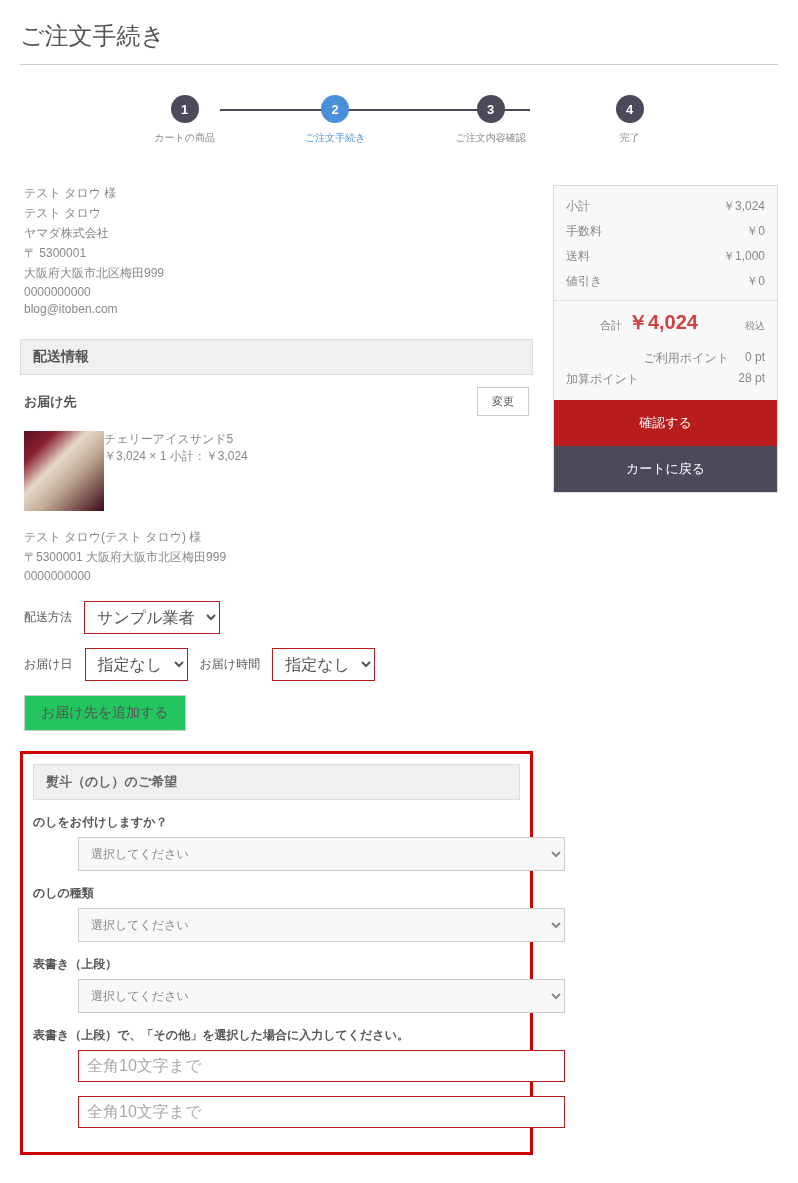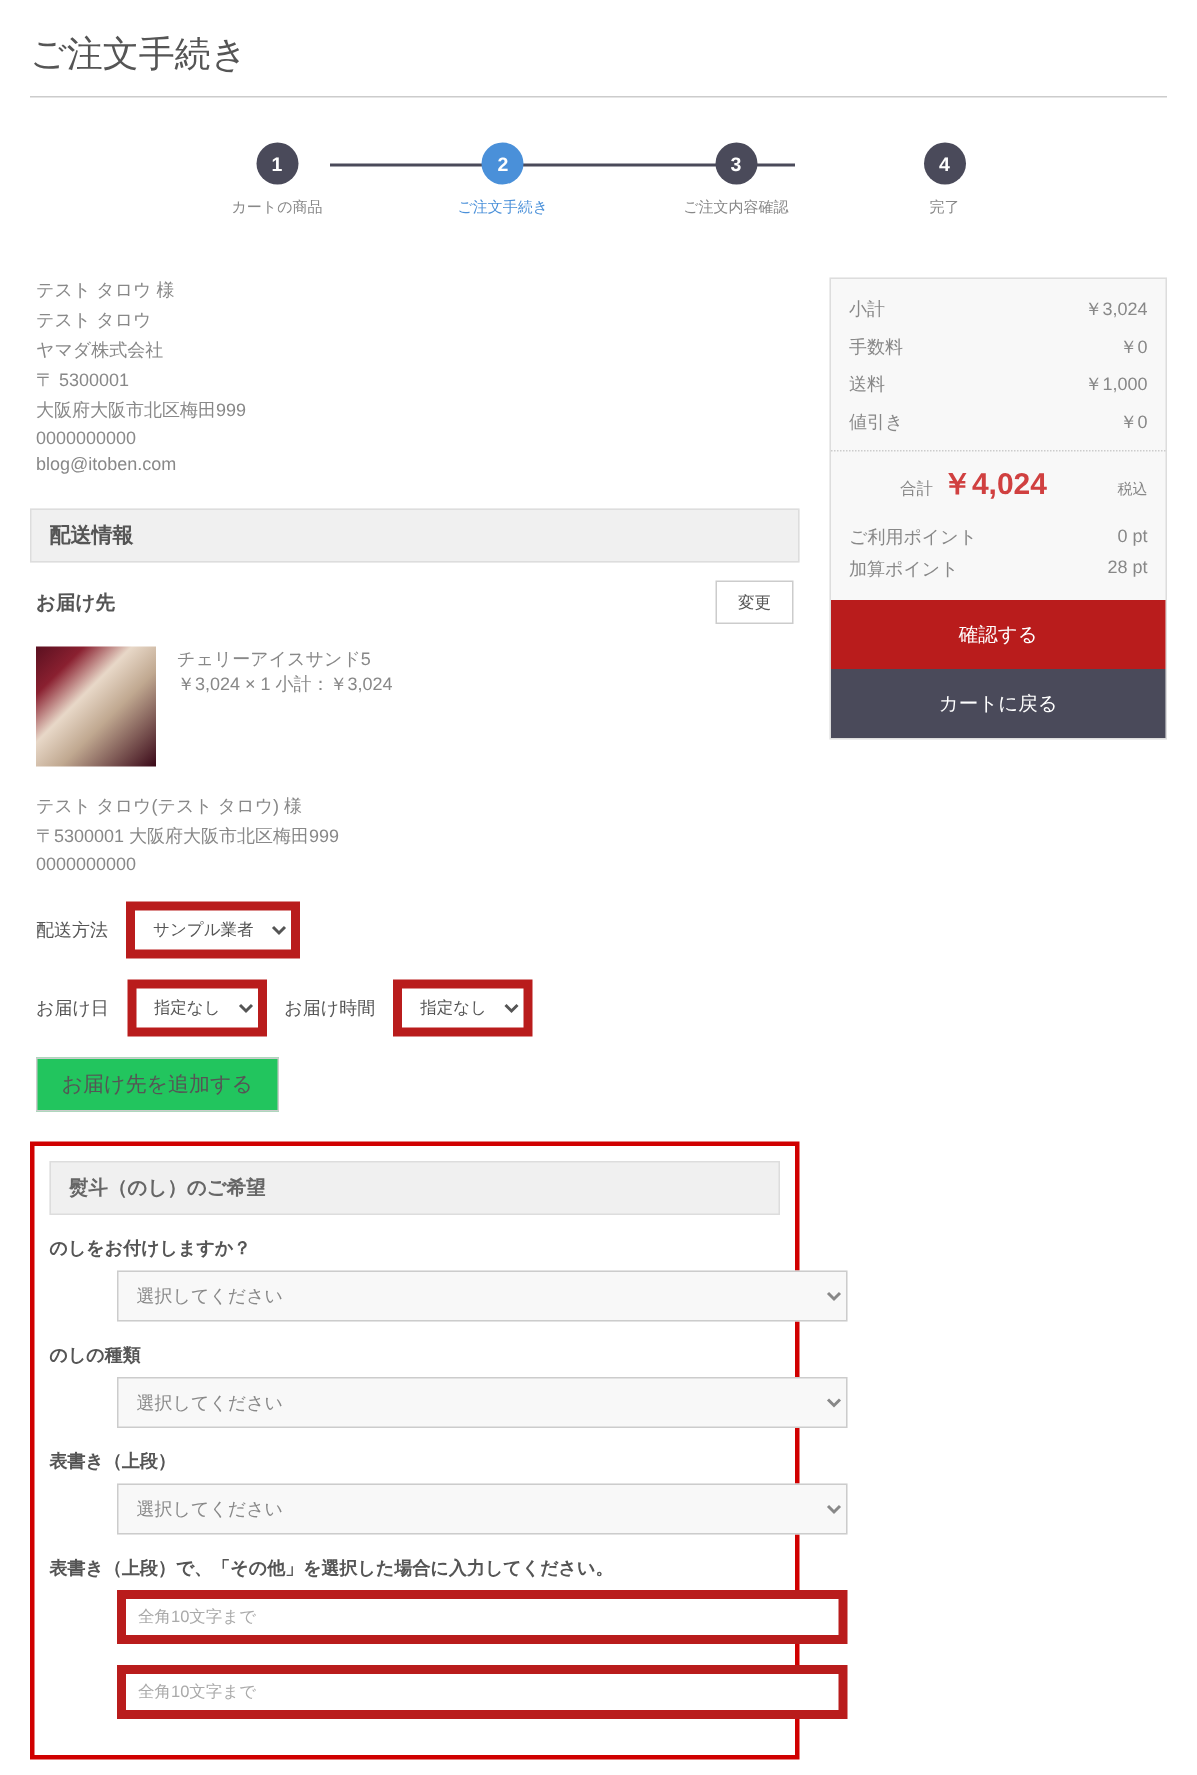--- a/index.html
+++ b/index.html
@@ -16,27 +16,27 @@
 .main { flex: 1; min-width: 0; }
 .side { width: 225px; }
 .section-header { background: #f0f0f0; border: 1px solid #ddd; padding: 8px 12px; font-size: 14px; color: #555; font-weight: bold; margin-bottom: 12px; }
 .section-body { padding: 0 4px 20px; }
 .info-line { margin-bottom: 3px; color: #888; font-size: 12px; }
 
 .delivery-row { display: flex; justify-content: space-between; align-items: center; margin-bottom: 15px; }
 .delivery-label { font-weight: bold; font-size: 13px; }
 .btn-small { background: #fff; border: 1px solid #ccc; padding: 6px 14px; font-size: 11px; cursor: pointer; color: #555; }
 
-.product { display: flex; gap: 14px; margin-bottom: 18px; margin-top: 13px; }
+.product { display: flex; margin-bottom: 18px; margin-top: 13px; }
 .product-img { width: 80px; height: 80px; background: linear-gradient(135deg, #5a1020 0%, #8a2030 20%, #e8d8c8 40%, #c0a890 60%, #3a0818 100%); }
 .product-info { color: #888; font-size: 12px; }
 
 .form-row { display: flex; align-items: center; gap: 12px; margin-bottom: 14px; }
 .form-row label { font-size: 12px; }
-select, input[type="text"] { border: 6px solid #b91c1c; padding: 6px 8px; font-size: 11px; color: #555; background: #fff; }
+select, input[type="text"] { border: 1px solid #b91c1c; padding: 6px 8px; font-size: 16px; color: #555; background: #fff; }
 .btn-add { background: #22c55e; border: 1px solid #ccc; padding: 8px 16px; font-size: 14px; cursor: pointer; color: #555; }
 
 .noshi-box { border: 3px solid #d00000; padding: 10px; margin-bottom: 20px; }
 .noshi-header { background: #f0f0f0; border: 1px solid #ddd; padding: 8px 12px; font-size: 13px; color: #666; font-weight: bold; margin-bottom: 14px; }
 .noshi-field { margin-bottom: 14px; }
 .noshi-label { font-size: 12px; margin-bottom: 6px; display: block; font-weight: bold; }
 .noshi-select, .noshi-input { width: 100%; border: 1px solid #ccc; padding: 8px; font-size: 12px; color: #888; background: #f8f8f8; margin-left: 45px; }
 .noshi-input::placeholder { color: #aaa; }
 
 .summary { border: 1px solid #ddd; background: #f8f8f8; }
@@ -161,21 +161,21 @@
             <span>値引き</span>
             <span>￥0</span>
           </div>
       </div>
       <div class="summary-total">
         <span class="lbl">合計</span>
         <span class="amt">￥4,024</span>
         <span class="tax">税込</span>
       </div>
       <div class="summary-points">
-        <div class="summary-row" style="padding:2px 0;">
+        <div class="summary-row" style="padding:2px 0;justify-content:flex-end;">
             <span>ご利用ポイント</span>
             <span>0 pt</span>
           </div>
         <div class="summary-row" style="padding:2px 0;">
             <span>加算ポイント</span>
             <span>28 pt</span>
           </div>
       </div>
       <button class="btn-primary">確認する</button>
       <button class="btn-secondary">カートに戻る</button>

